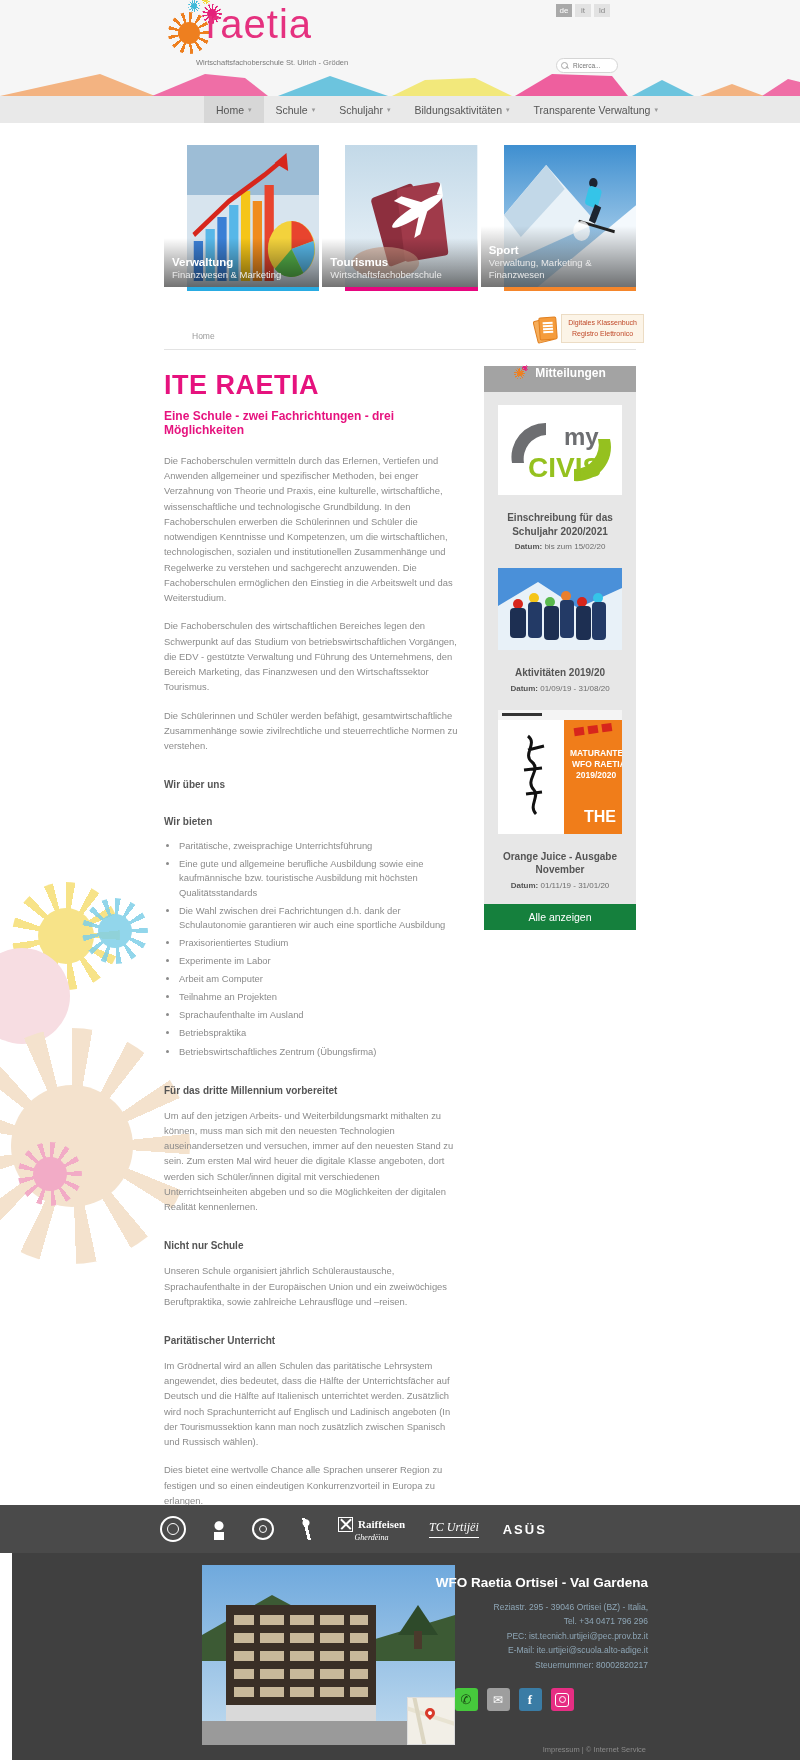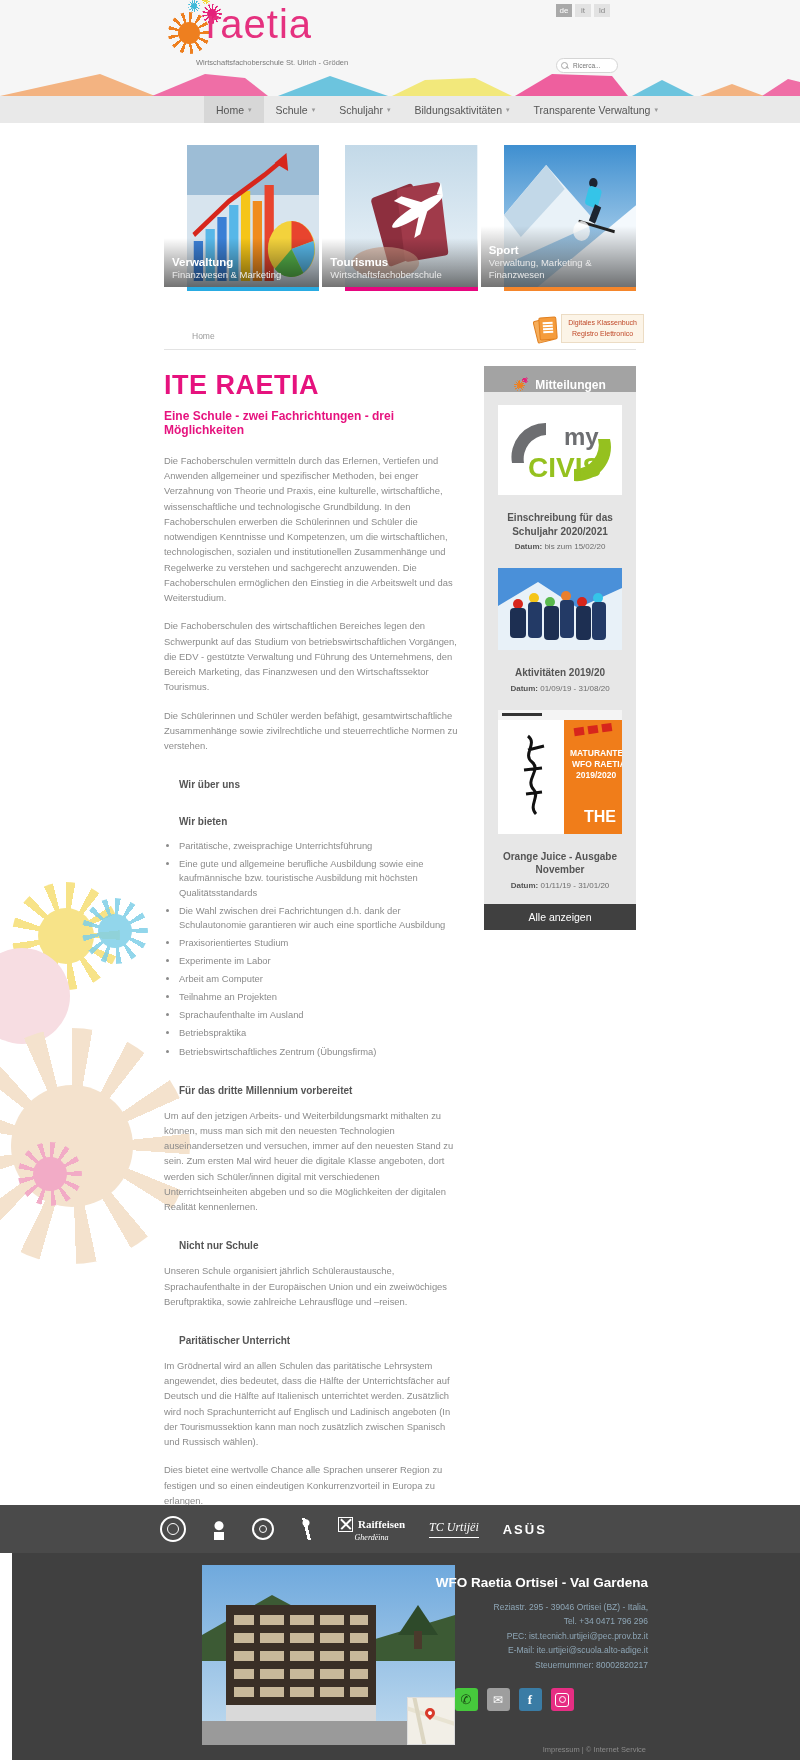--- a/index.html
+++ b/index.html
@@ -58,35 +58,35 @@
   .reg-text{background:#fcf4e7;border:1px solid #ecdcc4;padding:3px 6px;text-align:center;font-size:7px;color:#c04a2a;line-height:1.5;}
 
   
   .main{display:flex;justify-content:space-between;margin-top:16px;align-items:flex-start;}
   .colL{width:296px;}
   .colR{width:152px;}
 
   h1.title{margin:4px 0 8px;font-size:27px;color:#e6127e;font-weight:bold;letter-spacing:.5px;}
   .subtitle{font-size:12px;font-weight:bold;color:#e6127e;margin-bottom:16px;}
   .colL p{font-size:9.4px;color:#8b8b8b;line-height:1.62;margin:0 0 13px;}
-  .h3{font-size:10px;font-weight:bold;color:#555;margin:26px 15px 12px;}
+  .h3{font-size:10px;font-weight:bold;color:#555;margin:26px 0 12px;}
   .colL ul{margin:0 0 10px;padding-left:15px;}
   .colL li{font-size:9.4px;color:#8b8b8b;line-height:1.5;margin-bottom:4px;}
   .textlink{display:inline-block;font-size:9.4px;color:#8b8b8b;text-decoration:underline;margin:14px 0 4px;cursor:pointer;}
 
   
   .sb{background:#e7e7e7;}
-  .sb-head{background:#a3a3a3;height:26px;display:flex;align-items:flex-end;justify-content:center;gap:7px;color:#fff;font-weight:bold;font-size:12px;}
+  .sb-head{background:#a3a3a3;height:26px;display:flex;align-items:flex-start;justify-content:center;gap:7px;color:#fff;font-weight:bold;font-size:12px;}
   .sb-ico{position:relative;width:14px;height:14px;flex:0 0 auto;}
   .sb-item{padding:13px 14px 4px;text-align:center;cursor:pointer;}
   .sb-img{width:124px;margin:0 auto;display:block;}
   .sb-title{font-size:10px;font-weight:bold;color:#555;line-height:1.35;margin-top:16px;}
   .sb-date{font-size:8px;color:#6d6d6d;margin-top:4px;}
   .sb-date b{color:#555;}
-  .sb-btn{background:#404040;color:#fff;font-size:10.5px;text-align:center;padding:7px 0;margin-top:10px;cursor:pointer;}
+  .sb-btn{background:#15803d;color:#fff;font-size:10.5px;text-align:center;padding:7px 0;margin-top:10px;cursor:pointer;}
 
   
   .logobar{position:absolute;left:0;top:1505px;width:800px;height:48px;background:#4a4a4a;z-index:3;}
   .logobar-inner{width:480px;margin:0 auto;height:48px;display:flex;align-items:center;gap:24px;}
   .plogo{color:#fff;display:flex;flex-direction:column;align-items:center;cursor:pointer;}
   .ring{width:22px;height:22px;border:2px solid #fff;border-radius:50%;position:relative;}
   .ring::after{content:"";position:absolute;inset:5px;border:1px solid #fff;border-radius:50%;}
   .emblem{width:18px;height:22px;background:radial-gradient(circle at 50% 35%, #fff 4px, transparent 5px),linear-gradient(#fff,#fff) 50% 100%/10px 8px no-repeat;}
   .figz{width:16px;height:22px;background:radial-gradient(circle at 50% 22%, #fff 3px, transparent 4px),linear-gradient(75deg, transparent 45%, #fff 45% 60%, transparent 60%);}
   .raiff{display:flex;align-items:center;gap:5px;}

